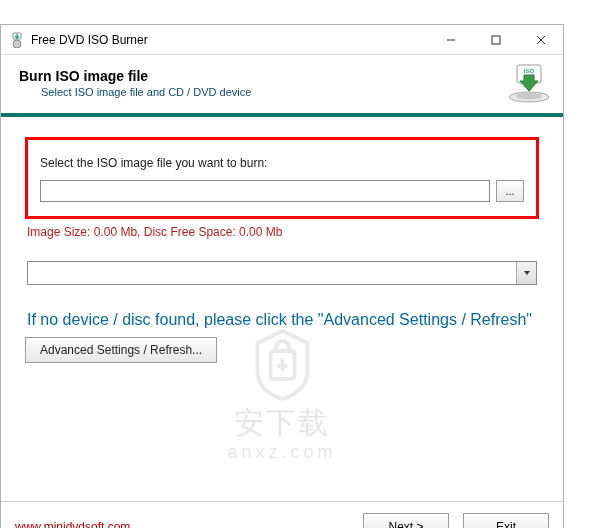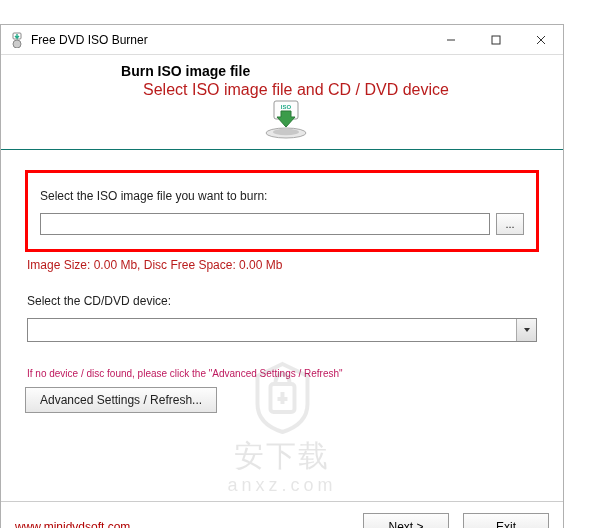--- a/index.html
+++ b/index.html
@@ -7,41 +7,41 @@
   .window { width: 564px; height: 528px; border: 1px solid #b0b0b0; background: #fff; display: flex; flex-direction: column; position: relative; margin-top: 24px; }
 
   .titlebar { height: 30px; display: flex; align-items: center; justify-content: space-between; border-bottom: 1px solid #ddd; background: #fff; }
   .title-left { display: flex; align-items: center; padding-left: 8px; gap: 6px; }
   .title-left .app-icon { width: 16px; height: 16px; }
   .title-text { font-size: 12px; color: #000; }
   .win-controls { display: flex; height: 100%; }
   .win-btn { width: 45px; height: 100%; display: flex; align-items: center; justify-content: center; background: #fff; color: #333; }
   .win-btn svg { width: 10px; height: 10px; stroke: currentColor; stroke-width: 1; fill: none; }
 
-  .header { display: flex; align-items: center; padding: 8px 12px 10px 12px; border-bottom: 1px solid #0f766e; flex-direction: column; }
+  .header { display: flex; align-items: center; padding: 8px 12px 10px 12px; border-bottom: 4px solid #0f766e; }
   .header-text { flex: 1; }
   .header-title { font-size: 14px; font-weight: bold; color: #000; margin-left: 6px; }
-  .header-sub { font-size: 16px; color: #b91c1c; margin-left: 28px; margin-top: 2px; }
+  .header-sub { font-size: 11px; color: #0c4a6e; margin-left: 28px; margin-top: 2px; }
   .header-icon { width: 44px; height: 40px; margin-left: 8px; }
 
   .body { flex: 1; padding: 20px 24px 10px 24px; color: #222; position: relative; }
   .highlight { border: 3px solid #f00; padding: 16px 12px 14px 12px; margin-bottom: 6px; }
   .field-label { font-size: 12px; margin-bottom: 10px; color: #222; }
   .file-row { display: flex; gap: 6px; align-items: center; }
   .file-input { flex: 1; height: 22px; border: 1px solid #888; background: #fff; }
   .browse-btn { width: 28px; height: 22px; border: 1px solid #999; background: linear-gradient(#fdfdfd,#e9e9e9); font-size: 11px; display: flex; align-items: center; justify-content: center; cursor: pointer; }
   .info-line { font-size: 12px; color: #b91c1c; margin: 6px 2px 0 2px; }
 
   .section { margin-top: 22px; padding: 0 2px; }
   .combo { width: 100%; height: 24px; display: flex; border: 1px solid #888; background: #fff; margin-top: 8px; }
   .combo-input { flex: 1; }
   .combo-arrow { width: 20px; border-left: 1px solid #aaa; display: flex; align-items: center; justify-content: center; background: linear-gradient(#f5f5f5,#ddd); cursor: pointer; }
   .combo-arrow svg { width: 8px; height: 8px; }
 
-  .hint { font-size: 10px; color: #be185d; margin-top: 26px; padding: 0 2px; }
+  .hint { font-size: 16px; color: #0369a1; margin-top: 26px; padding: 0 2px; }
   .adv-btn { margin-top: 8px; height: 26px; padding: 4px 14px; border: 1px solid #999; background: linear-gradient(#fdfdfd,#e7e7e7); font-size: 12px; cursor: pointer; display: inline-flex; align-items: center; }
 
   .footer { border-top: 1px solid #ccc; height: 50px; display: flex; align-items: center; padding: 0 14px; }
   .footer-link { font-size: 12px; color: #b00000; text-decoration: underline; }
   .footer-spacer { flex: 1; }
   .footer-btn { min-width: 86px; height: 28px; border: 1px solid #999; background: linear-gradient(#fdfdfd,#e7e7e7); font-size: 12px; cursor: pointer; margin-left: 14px; display: inline-flex; align-items: center; justify-content: center; }
 
   .watermark { position: absolute; left: 50%; top: 204px; transform: translateX(-50%); text-align: center; pointer-events: none; opacity: 0.12; color: #333; font-family: sans-serif; }
   .watermark .wm-icon { width: 90px; height: 80px; margin: 0 auto 2px auto; }
   .watermark .wm1 { font-size: 30px; letter-spacing: 2px; }
@@ -104,21 +104,20 @@
     <div class="highlight">
       <div class="field-label">Select the ISO image file you want to burn:</div>
       <div class="file-row">
         <div class="file-input"></div>
         <div class="browse-btn">...</div>
       </div>
     </div>
     <div class="info-line">Image Size: 0.00 Mb, Disc Free Space: 0.00 Mb</div>
 
     <div class="section">
-      <div class="field-label">Select the CD/DVD device:</div>
       <div class="combo">
         <div class="combo-input"></div>
         <div class="combo-arrow">
           <svg viewBox="0 0 8 8">
               <path d="M1 2 L4 6 L7 2 Z" fill="#333"></path>
             </svg>
         </div>
       </div>
     </div>
 

